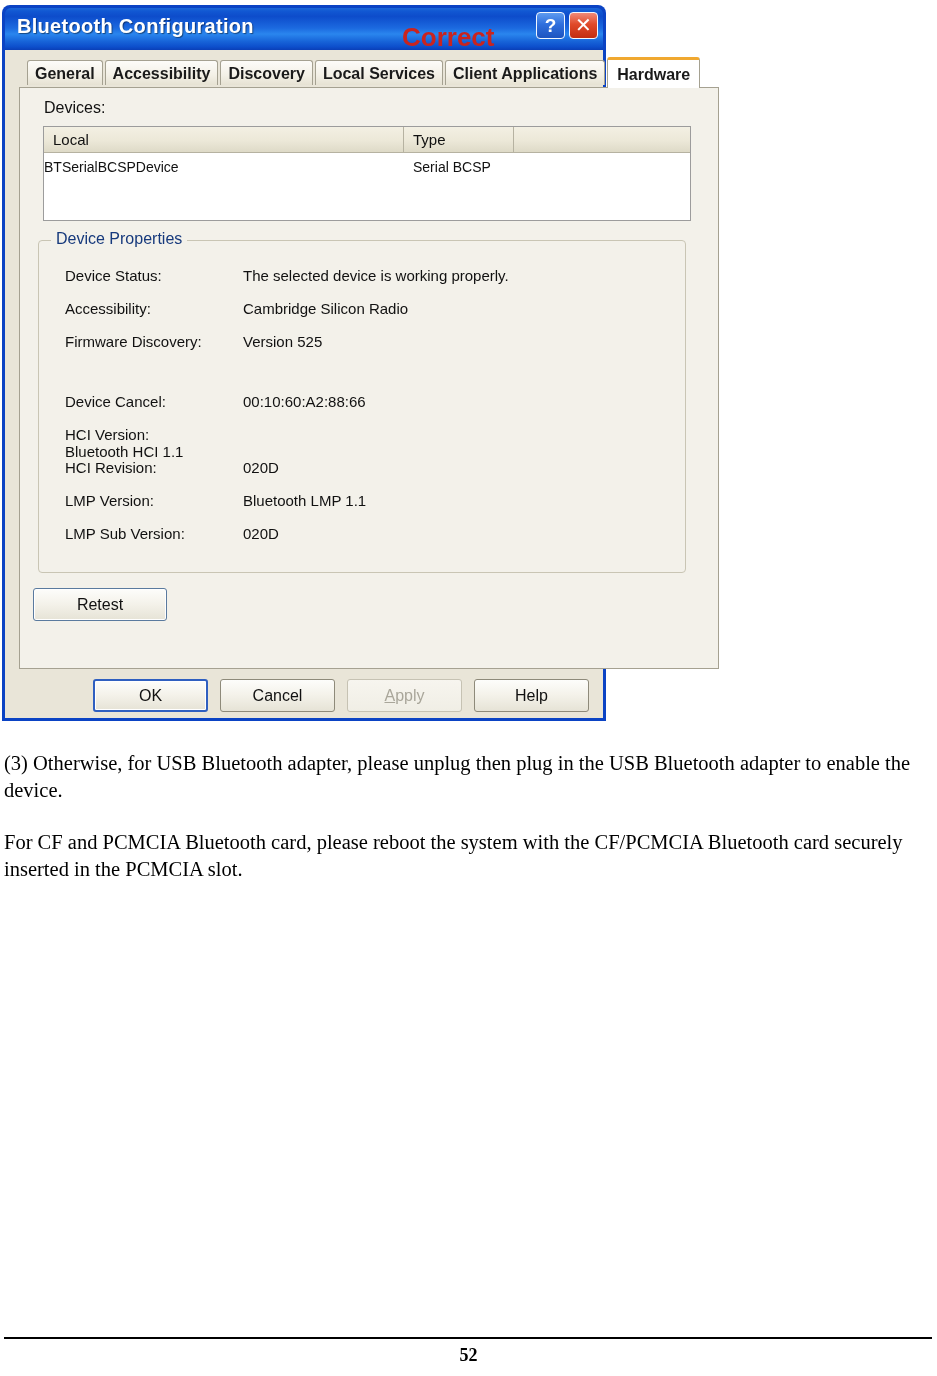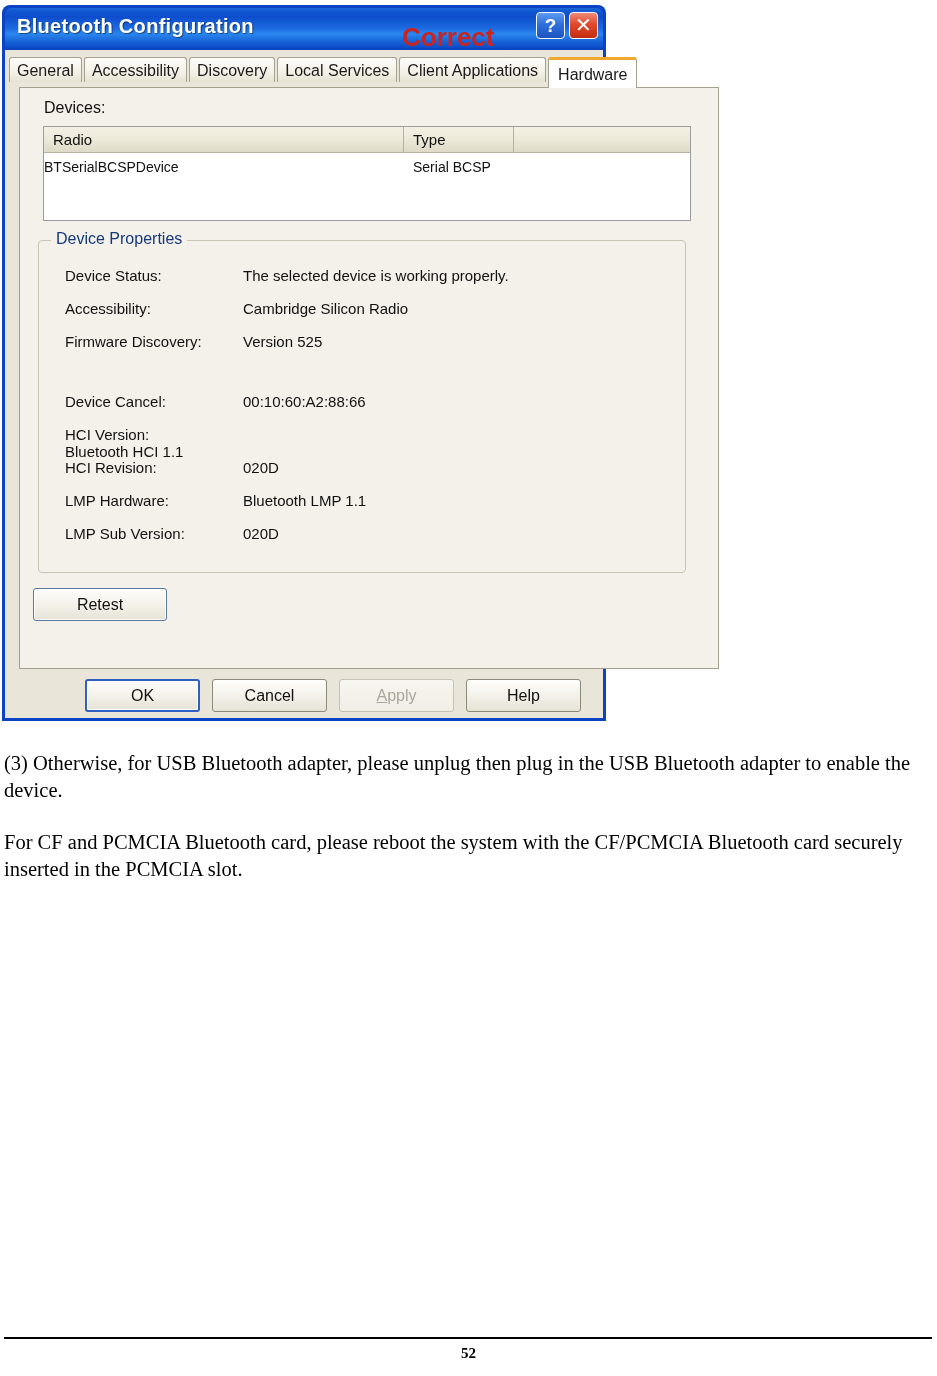--- a/index.html
+++ b/index.html
@@ -104,24 +104,25 @@
     box-sizing: border-box;
   }
 
   .tab-strip {
     position: absolute;
     left: 0;
     top: 7px;
     height: 30px;
     width: 100%;
     display: flex;
-    align-items: flex-start;
-    padding-left: 4px;
+    align-items: center;
+    padding-left: 22px;
     box-sizing: border-box;
     z-index: 10;
+    font-weight: bold;
   }
   .tab {
     height: 25px;
     line-height: 25px;
     padding: 0 7px;
     font-size: 16px;
     color: #1a1a1a;
     background: linear-gradient(to bottom, #fdfcf9 0%, #f3f0e6 60%, #e6e2d3 100%);
     border: 1px solid #a5a191;
     border-bottom: none;
@@ -254,21 +255,21 @@
   }
 
   
   .button-bar {
     position: absolute;
     left: 0;
     bottom: 6px;
     width: 100%;
     display: flex;
     justify-content: flex-end;
-    padding-right: 22px;
+    padding-right: 14px;
     box-sizing: border-box;
     gap: 12px;
   }
   .dlg-button {
     width: 115px;
     height: 33px;
     font-family: "Liberation Sans", "DejaVu Sans", sans-serif;
     font-size: 16px;
     color: #111111;
     background: linear-gradient(to bottom, #fdfdfb 0%, #f4f2ea 48%, #e6e3d6 100%);
@@ -311,21 +312,21 @@
     height: 2px;
     background: #000000;
   }
   .page-number {
     position: absolute;
     left: 0;
     top: 1345px;
     width: 937px;
     text-align: center;
     font-family: "Liberation Serif", "DejaVu Serif", serif;
-    font-size: 15px;
+    font-size: 18px;
     font-weight: bold;
     color: #000000;
   }
 </style>
 </head>
 <body>
 
 <div class="dialog-window">
 
   <div class="title-bar">
@@ -353,21 +354,21 @@
       <div class="tab">Client Applications</div>
       <div class="tab active">Hardware</div>
     </div>
 
     <div class="tab-panel">
 
       <div class="devices-label">Devices:</div>
 
       <div class="device-list">
         <div class="dl-header">
-          <div class="dl-col c-name">Radio</div>
+          <div class="dl-col c-name">Local</div>
           <div class="dl-col c-type">Type</div>
           <div class="dl-col c-extra"></div>
         </div>
         <div class="dl-row">
           <div class="dl-cell c-name">BTSerialBCSPDevice</div>
           <div class="dl-cell c-type">Serial BCSP</div>
         </div>
       </div>
 
       <div class="props-group">
@@ -392,21 +393,21 @@
         </div>
         <div class="prop-row" style="left:26px; top:185px;flex-direction:column;">
           <span class="prop-label">HCI Version:</span>
           <span class="prop-value">Bluetooth HCI 1.1</span>
         </div>
         <div class="prop-row" style="left:26px; top:218px;">
           <span class="prop-label">HCI Revision:</span>
           <span class="prop-value">020D</span>
         </div>
         <div class="prop-row" style="left:26px; top:251px;">
-          <span class="prop-label">LMP Hardware:</span>
+          <span class="prop-label">LMP Version:</span>
           <span class="prop-value">Bluetooth LMP 1.1</span>
         </div>
         <div class="prop-row" style="left:26px; top:284px;">
           <span class="prop-label">LMP Sub Version:</span>
           <span class="prop-value">020D</span>
         </div>
       </div>
 
       <button class="retest-button">Retest</button>
     </div>

